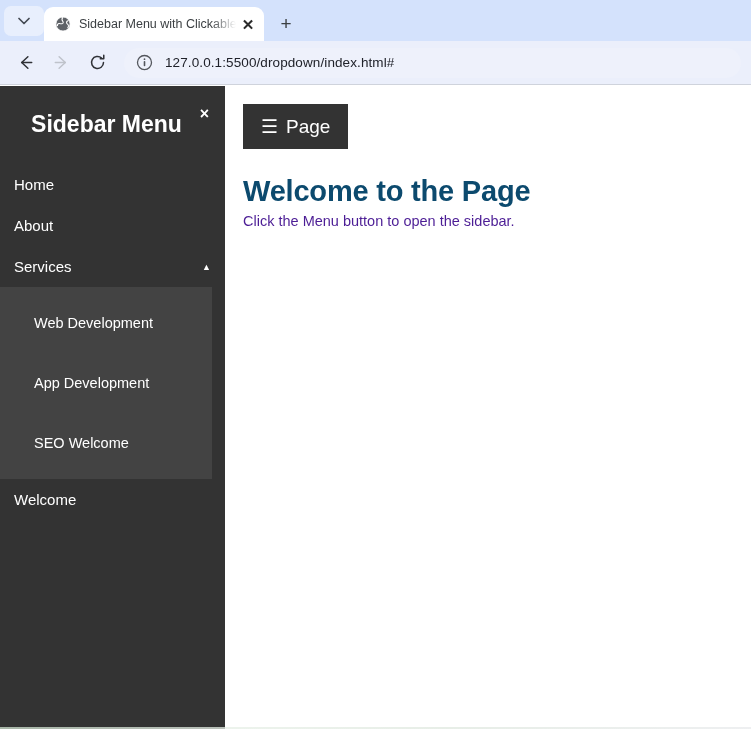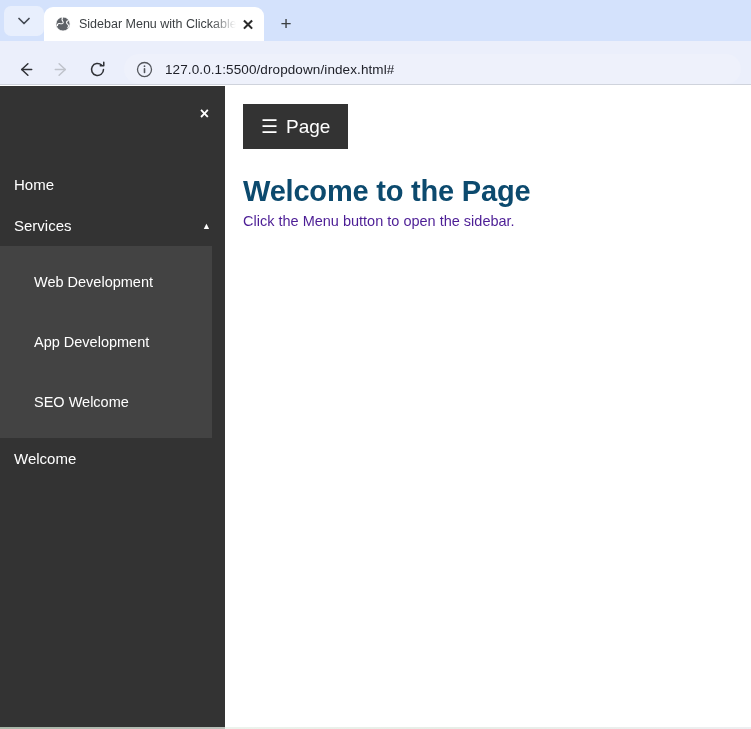--- a/index.html
+++ b/index.html
@@ -49,21 +49,21 @@
   }
   .newtab {
     width:28px; height:28px; margin:0 0 4px 8px; border-radius:50%;
     display:flex; align-items:center; justify-content:center;
     font-size:19px; color:#3c4043; cursor:pointer; line-height:1;
     font-weight:400;
   }
 
   .toolbar {
     height:44px; background:#ebeffb;
-    display:flex; align-items:flex-end; padding:0 10px;
+    display:flex; align-items:center; padding:0 10px;
     border-bottom:1px solid #cfd3dc;
   }
   .navbtn {
     width:30px; height:30px; border-radius:50%;
     display:flex; align-items:center; justify-content:center;
     margin-right:6px; cursor:pointer; flex:none;
   }
   .navbtn.disabled { cursor:default; }
   .omnibox {
     flex:1 1 auto; height:30px; background:#eef1fb;
@@ -206,27 +206,29 @@
         <rect x="7.25" y="6.6" width="1.5" height="5" rx="0.7" fill="#53565c"></rect>
       </svg>
       <span class="omnibox-url" title="127.0.0.1:5500/dropdown/index.html#">127.0.0.1:5500/dropdown/index.html#</span>
     </div>
   </div>
 
   <div id="viewport">
 
     <nav id="sidebar">
       <div class="sidebar-head">
+        <div class="sidebar-title">Sidebar Menu</div>
         <div class="sidebar-close">×</div>
       </div>
 
       <div class="nav-list">
 
         <a class="nav-item" href="#">Home</a>
 
+        <a class="nav-item" href="#">About</a>
 
         <a class="nav-item has-caret" href="#">
           <span>Services</span>
           <span class="caret">▲</span>
         </a>
 
         <div class="submenu">
           <a class="submenu-item" href="#">Web Development</a>
           <a class="submenu-item" href="#">App Development</a>
           <a class="submenu-item" href="#">SEO Welcome</a>

